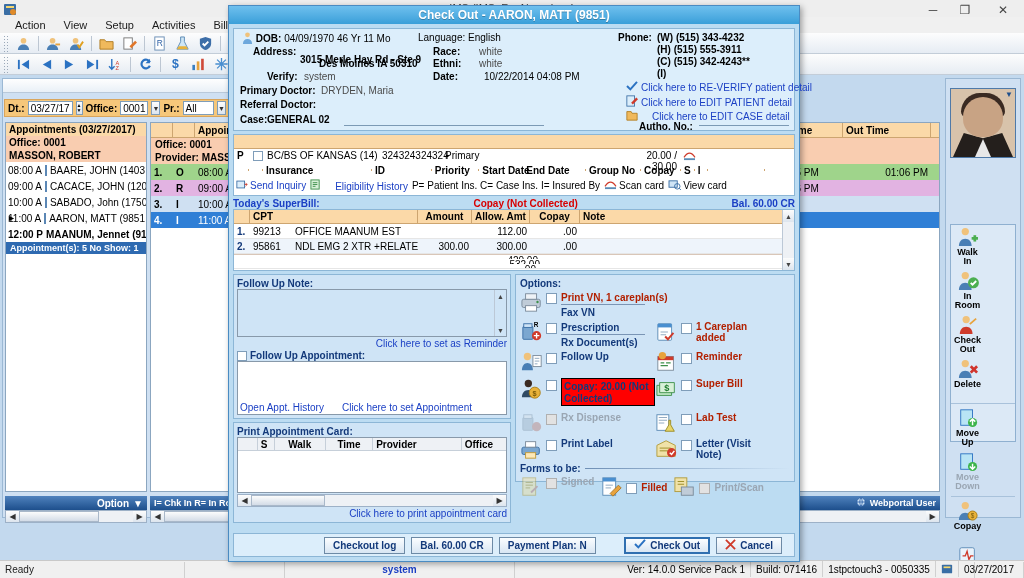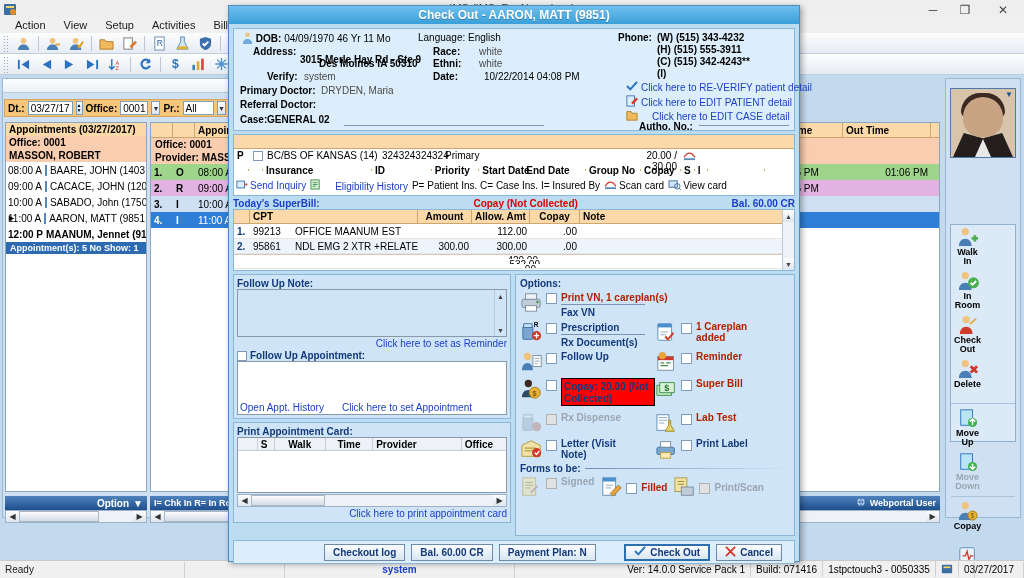--- a/index.html
+++ b/index.html
@@ -260,40 +260,40 @@
 
   .pactable { border: 1px solid #8899aa; background: #fff; height: 56px; }
   .pac-hdr { display: flex; height: 13px; background: #eef1f5;
      border-bottom: 1px solid #c6cfd9; font-size: 10px; font-weight: bold; }
   .pac-hdr div { border-right: 1px solid #c6cfd9; padding: 0 3px;
      display: flex; align-items: center; }
   .selbar { background: linear-gradient(#4f82bd,#1d4f8c); color: #fff;
      font-size: 10px; padding: 1px 4px; display: flex; gap: 12px; }
 
   .optpanel { border: 1px solid #8cb6d6; background: #cfe4f6;
-     padding: 3px 4px; height: 262px; position: relative; }
+     padding: 3px 4px; height: 208px; position: relative; }
   .orow { display: flex; align-items: flex-start; margin-bottom: 3px; }
   .ohalf { width: 50%; display: flex; align-items: flex-start; }
   .oico { width: 24px; height: 22px; flex: none; margin-right: 2px; }
   .ochk { width: 11px; height: 11px; border: 1px solid #7f9db9; background: #fff;
      flex: none; margin: 2px 4px 0 0; }
   .ochk.dis { background: #e2e2e2; border-color: #b0b0b0; }
   .olabel { font-size: 10px; font-weight: bold; line-height: 11px; }
   .red { color: #b22000; }
   .navy { color: #13397a; }
   .dimtxt { color: #9aa6b3; }
   .redbox { background: #ff0000; border: 1px solid #000; padding: 1px 2px;
      width: 118px; }
   .redbox .olabel { color: #13397a; }
   .formsline { display: flex; align-items: center; gap: 4px; margin-top: 2px;}
   .formsline .rule { flex: 1; height: 1px;
      background: linear-gradient(to right,#6f8fb5,#cfe4f6); }
 
   .dlgfooter {
-    margin-top: 4px; border: 1px solid #8cb6d6; background: #dceefb;
+    margin-top: 10px; border: 1px solid #8cb6d6; background: #dceefb;
     height: 24px; display: flex; align-items: center; padding: 0 6px;
   }
   .dbtn { border: 1px solid #6d8aa6; background: linear-gradient(#fbfdff,#d8e6f3);
      height: 17px; font-size: 10px; font-weight: bold; color: #13397a;
      display: flex; align-items: center; justify-content: center; padding: 0 8px;
      margin-right: 6px; }
   .dbtn.primary { border: 2px solid #2f6fb0; }
   .spacer { flex: 1; }
 </style>
 </head>
@@ -1117,39 +1117,39 @@
                 </span>
                 <span class="ochk"></span>
                 <span class="olabel red">Lab Test</span>
               </span>
             </div>
 
             <div class="orow" style="margin-top:4px">
               <span class="ohalf">
                 <span class="oico">
                   <svg width="24" height="22" viewBox="0 0 26 24">
+                      <rect x="2" y="10" width="19" height="8" rx="2" fill="#7ba7d0" stroke="#3a6ea5"></rect>
+                      <rect x="6" y="4" width="11" height="6" fill="#fff" stroke="#7a8a9a"></rect>
+                      <rect x="6" y="16" width="11" height="6" fill="#fde9b8" stroke="#c39a36"></rect>
+                    </svg>
+                </span>
+                <span class="ochk"></span>
+                <span class="olabel navy">Print Label</span>
+              </span>
+              <span class="ohalf">
+                <span class="oico">
+                  <svg width="24" height="22" viewBox="0 0 26 24">
                       <path d="M2 8l10-5 10 5v12H2z" fill="#f0e2a8" stroke="#b09a3a"></path>
                       <path d="M5 11h12M5 14h9" stroke="#9a8a22"></path>
                       <circle cx="18" cy="16" r="5" fill="#d03a2a"></circle>
                       <path d="M16 16l2 2 3-4" stroke="#fff" stroke-width="1.6" fill="none"></path>
                     </svg>
                 </span>
                 <span class="ochk"></span>
                 <span class="olabel navy" style="width:60px">Letter (Visit Note)</span>
-              </span>
-              <span class="ohalf">
-                <span class="oico">
-                  <svg width="24" height="22" viewBox="0 0 26 24">
-                      <rect x="2" y="10" width="19" height="8" rx="2" fill="#7ba7d0" stroke="#3a6ea5"></rect>
-                      <rect x="6" y="4" width="11" height="6" fill="#fff" stroke="#7a8a9a"></rect>
-                      <rect x="6" y="16" width="11" height="6" fill="#fde9b8" stroke="#c39a36"></rect>
-                    </svg>
-                </span>
-                <span class="ochk"></span>
-                <span class="olabel navy">Print Label</span>
               </span>
             </div>
 
             <div class="formsline">
               <span class="sect-title">Forms to be:</span>
               <span class="rule"></span>
             </div>
             <div class="orow" style="margin-top:2px;align-items:center">
               <span style="display:flex;align-items:flex-start">
                 <span class="oico" style="opacity:.5">

